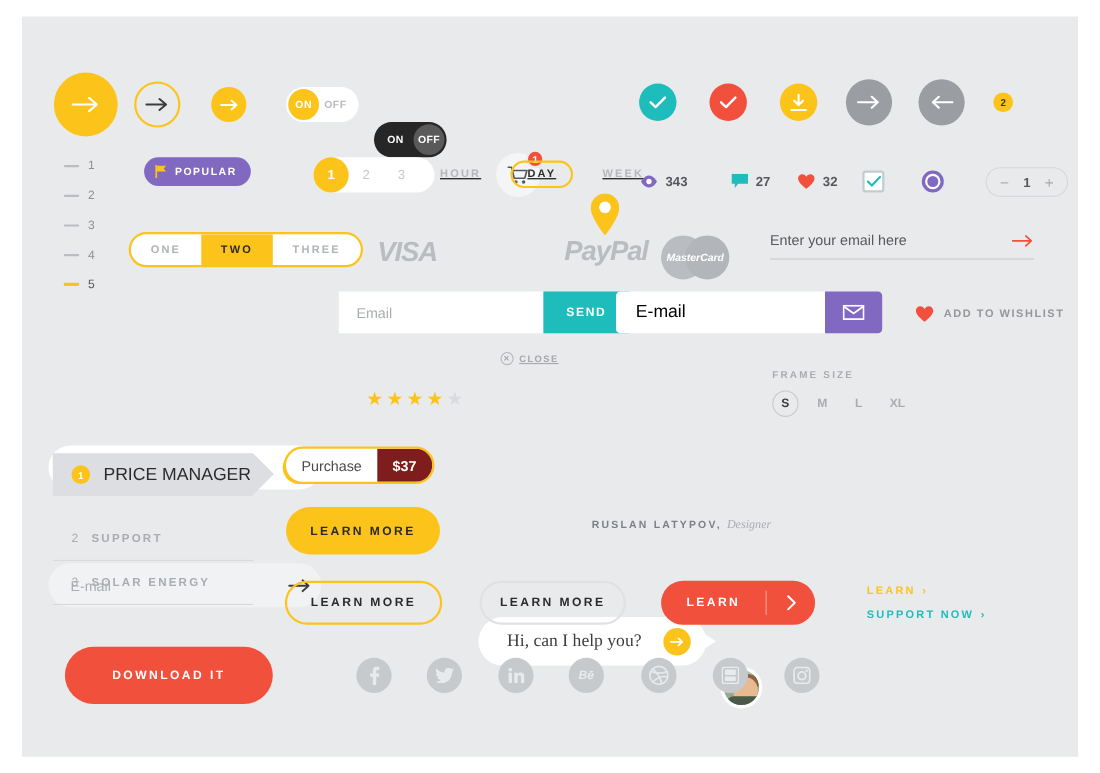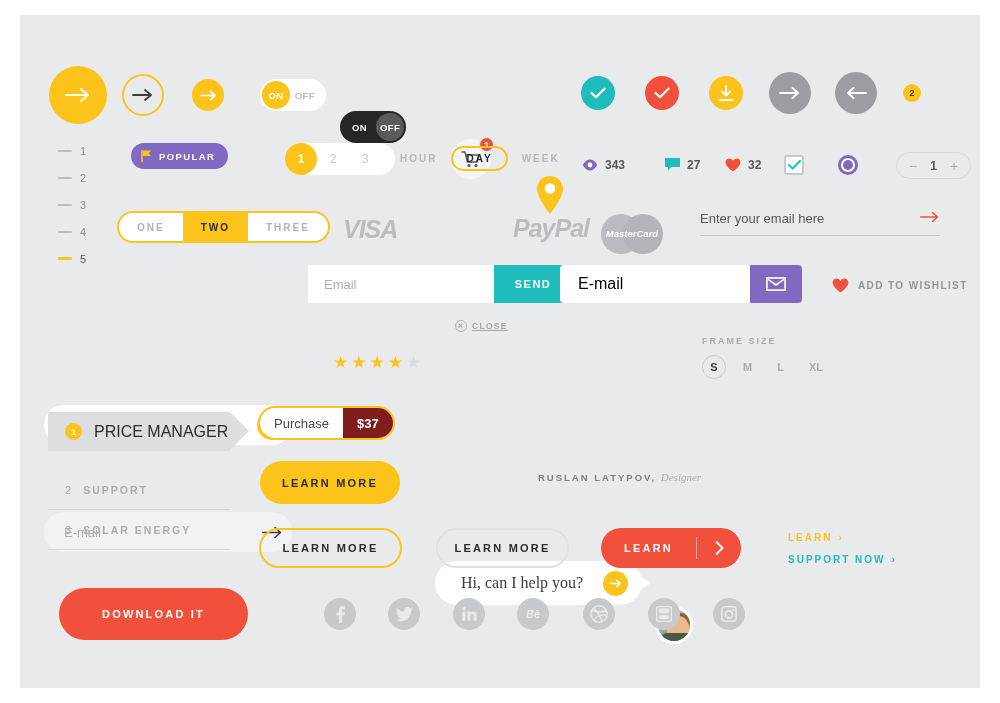--- a/index.html
+++ b/index.html
@@ -90,21 +90,21 @@
     display: inline-flex; align-items: center; padding: 0 14px 0 0;
   }
   .pager .pg {
     width: 32px; height: 32px; border-radius: 50%;
     display: flex; align-items: center; justify-content: center;
     font-size: 12px; color: #c6c9cd;
   }
   .pager .pg.active { background: #fcc41b; color: #fff; font-weight: bold; }
 
   
-  .hdw { display: flex; align-items: center; gap: 4px; }
+  .hdw { display: flex; align-items: center; gap: 17px; text-decoration: underline; }
   .hdw span {
     font-size: 10px; font-weight: bold; letter-spacing: 2px;
     color: #b3b6ba; padding: 6px 10px;
   }
   .hdw span.active {
     color: #2b2b2b; border: 2px solid #fcc41b; border-radius: 15px;
     padding: 5px 13px;
   }
 
   
@@ -139,21 +139,21 @@
     text-align: right;
   }
   .seg div.active { background: #fcc41b; color: #2b2b2b; }
 
   
   .paylogo { color: #b9bcc0; font-style: italic; font-weight: bold; }
 
   
   .underline-input {
     border-bottom: 1px solid #c8cbcf; width: 240px;
-    display: flex; align-items: flex-start; justify-content: space-between;
+    display: flex; align-items: center; justify-content: space-between;
     padding-bottom: 9px;
   }
   .underline-input span { font-size: 13px; color: #55585c; }
 
   
   .pill-input {
     background: #fff; border-radius: 22px; height: 40px; width: 248px;
     display: flex; align-items: center; padding-left: 20px; position: relative;
   }
   .pill-input .ph { font-size: 13px; color: #a9acb0; }

